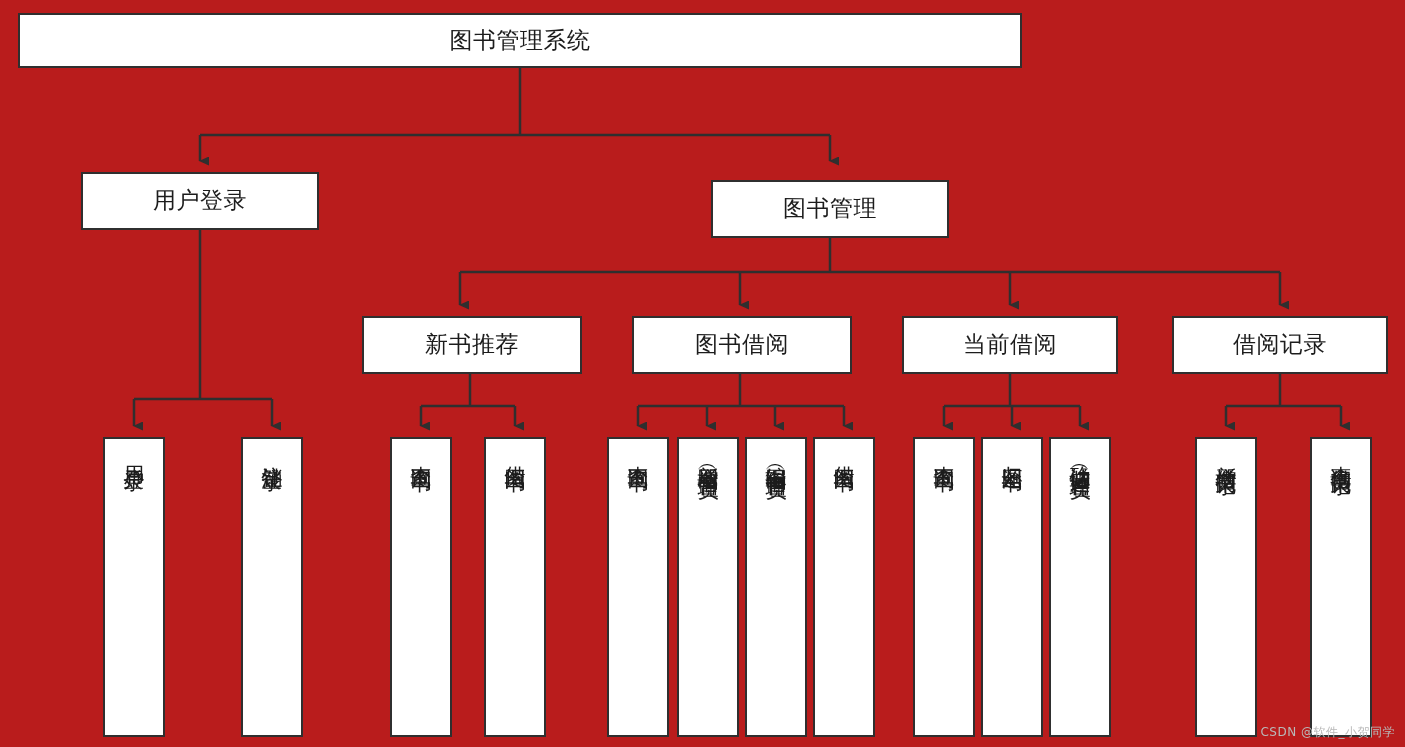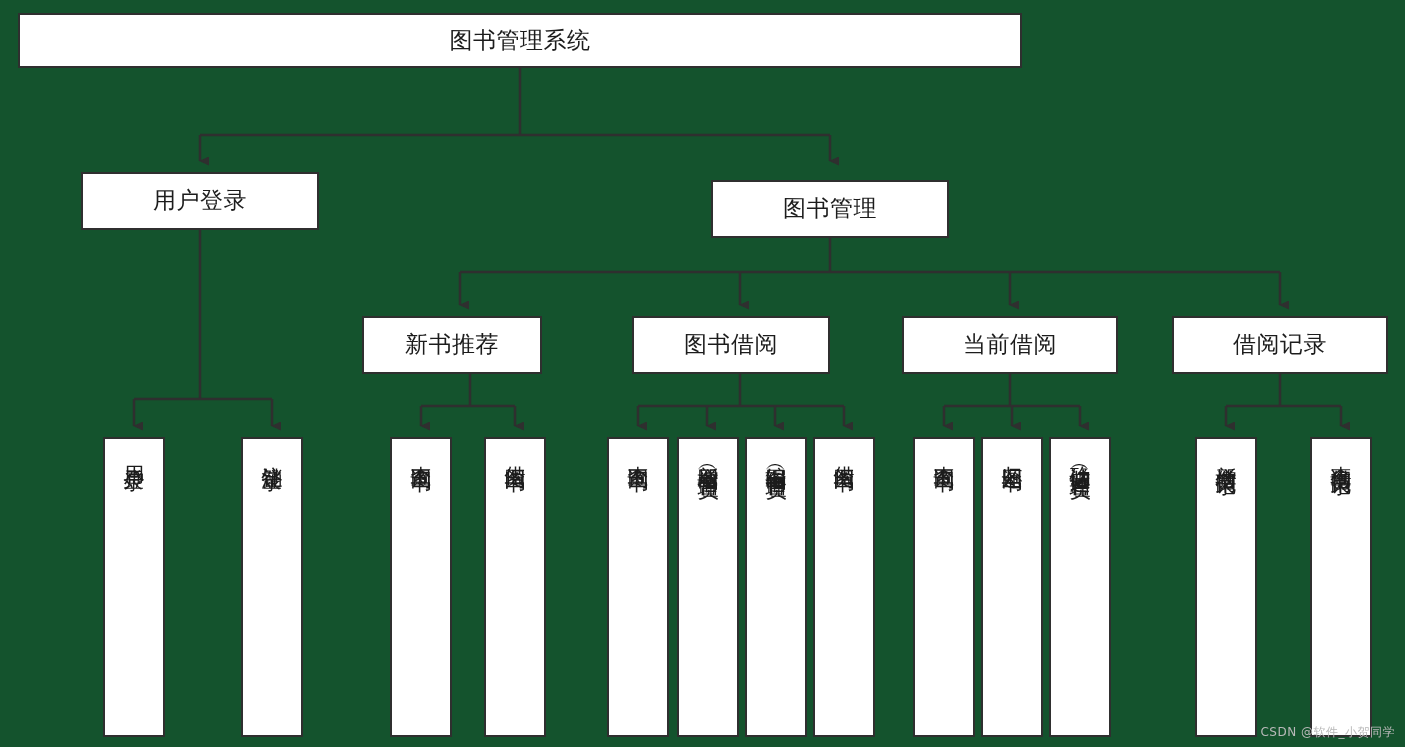--- a/index.html
+++ b/index.html
@@ -10,21 +10,21 @@
   }
   body {
     font-family: "DejaVu Sans", "Liberation Sans", sans-serif;
     color: #1a1a1a;
   }
   #diagram-root {
     position: relative;
     width: 1405px;
     height: 747px;
     overflow: hidden;
-    background: #14532d;
+    background: #b91c1c;
   }
   #edges-layer {
     position: absolute;
     left: 0;
     top: 0;
     width: 1405px;
     height: 747px;
     pointer-events: none;
   }
   .node {
@@ -125,24 +125,24 @@
     <span class="node-label">图书管理系统</span>
   </div>
 
   <div class="node horiz" style="left: 81px; top: 172px; width: 238px; height: 58px;">
     <span class="node-label">用户登录</span>
   </div>
   <div class="node horiz" style="left: 711px; top: 180px; width: 238px; height: 58px;">
     <span class="node-label">图书管理</span>
   </div>
 
-  <div class="node horiz" style="left: 362px; top: 316px; width: 180px; height: 58px;">
+  <div class="node horiz" style="left: 362px; top: 316px; width: 220px; height: 58px;">
     <span class="node-label">新书推荐</span>
   </div>
-  <div class="node horiz" style="left: 632px; top: 316px; width: 198px; height: 58px;">
+  <div class="node horiz" style="left: 632px; top: 316px; width: 220px; height: 58px;">
     <span class="node-label">图书借阅</span>
   </div>
   <div class="node horiz" style="left: 1172px; top: 316px; width: 216px; height: 58px;">
     <span class="node-label">借阅记录</span>
   </div>
   <div class="node horiz" style="left: 902px; top: 316px; width: 216px; height: 58px;">
     <span class="node-label">当前借阅</span>
   </div>
 
   <div class="node vert" style="left: 103px; top: 437px; width: 62px; height: 300px;">

